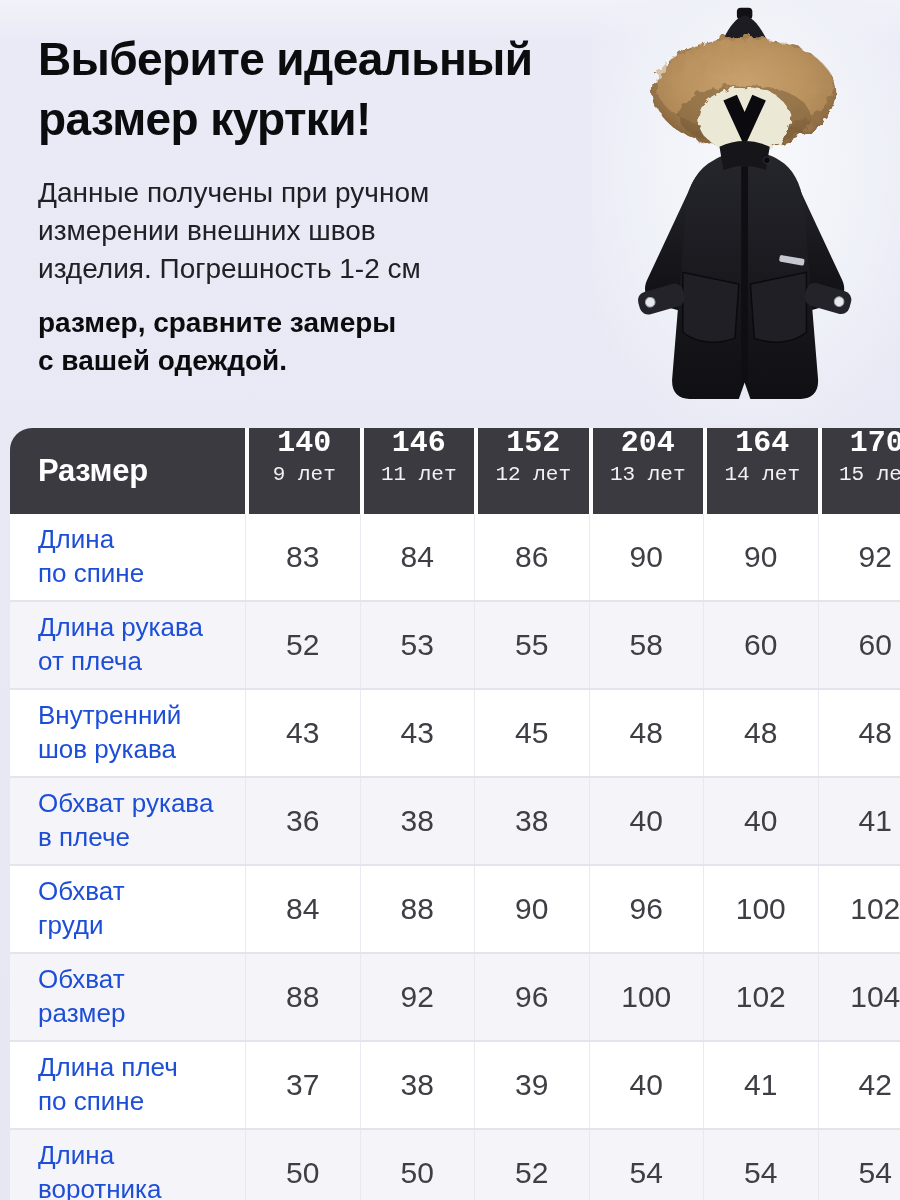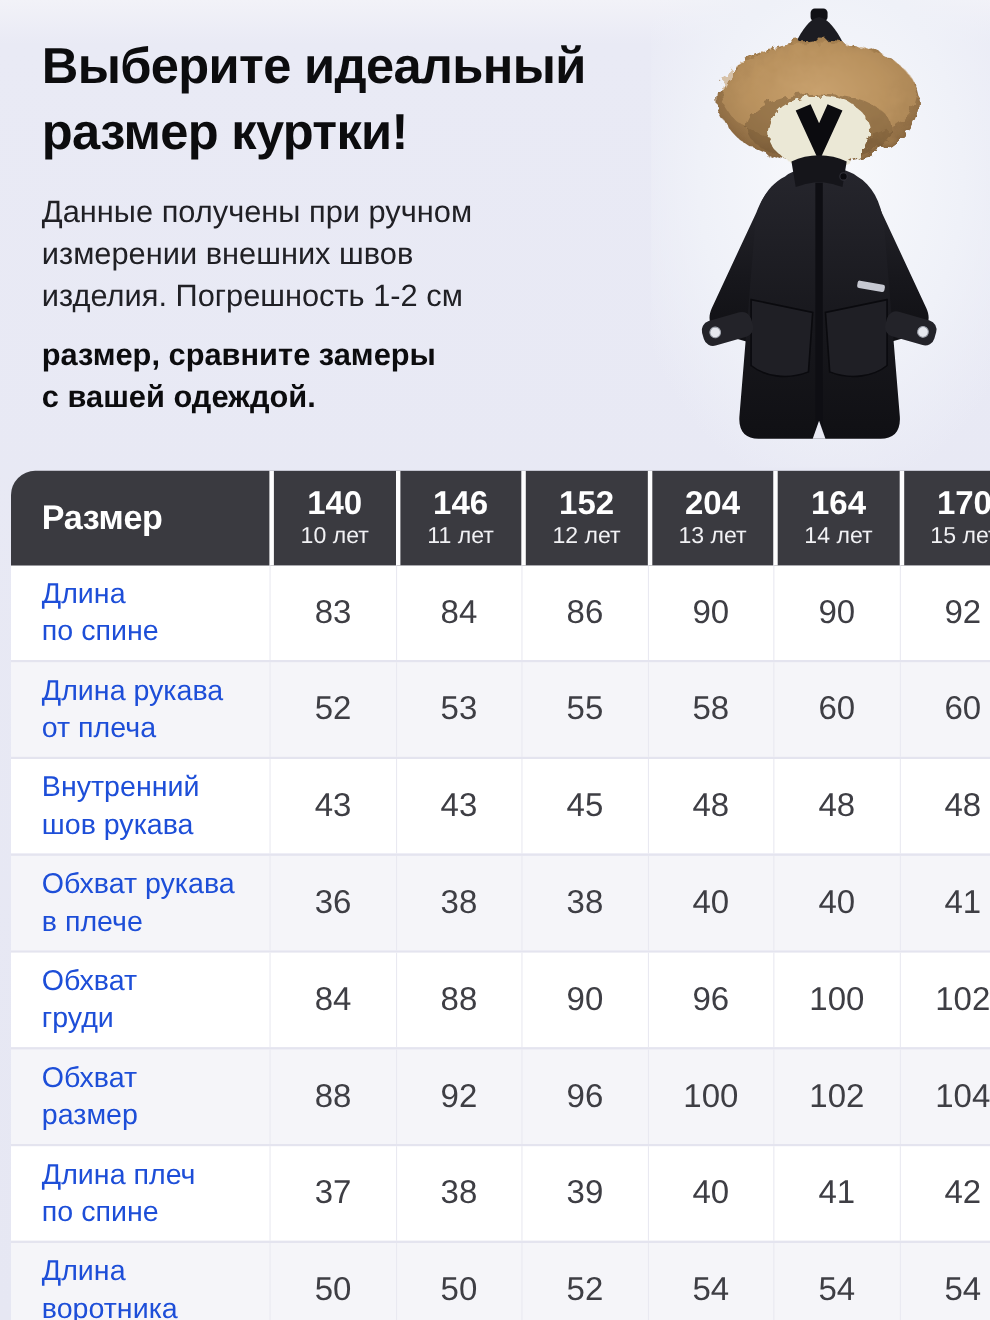--- a/index.html
+++ b/index.html
@@ -25,21 +25,21 @@
   }
   
   .size-table{position:absolute;left:10px;right:0;top:428px;z-index:2;}
   .thead{display:grid;grid-template-columns:235px repeat(6,1fr);height:86px;}
   .hlabel{
     background:#3a3a40;color:#ffffff;display:flex;align-items:center;
     padding-left:28px;border-radius:22px 0 0 0;font-size:31px;font-weight:700;letter-spacing:-0.3px;
   }
   .hcell{
     background:#3a3a40;color:#ffffff;display:flex;flex-direction:column;
-    align-items:center;justify-content:center;border-left:4px solid #fdfdfe;
+    align-items:center;border-left:4px solid #fdfdfe;font-family:Liberation Mono, monospace;
   }
   .hsize{font-size:30px;font-weight:700;line-height:1.05;}
   .hage{font-size:21px;font-weight:400;margin-top:3px;color:#f1f1f4;}
   .trow{
     display:grid;grid-template-columns:235px repeat(6,1fr);height:86px;
     background:#ffffff;border-top:2px solid #e4e4ef;
   }
   .trow:first-child{border-top:none;}
   .trow.alt{background:#f5f5f9;}
   .tlabel{
@@ -143,21 +143,21 @@
       </g>
     </svg>
   </div>
 
   <div class="size-table">
     <div class="thead">
       <div class="hlabel">Размер</div>
 
     <div class="hcell">
           <div class="hsize">140</div>
-          <div class="hage">10 лет</div>
+          <div class="hage">9 лет</div>
         </div>
         <div class="hcell">
           <div class="hsize">146</div>
           <div class="hage">11 лет</div>
         </div>
         <div class="hcell">
           <div class="hsize">152</div>
           <div class="hage">12 лет</div>
         </div>
         <div class="hcell">

